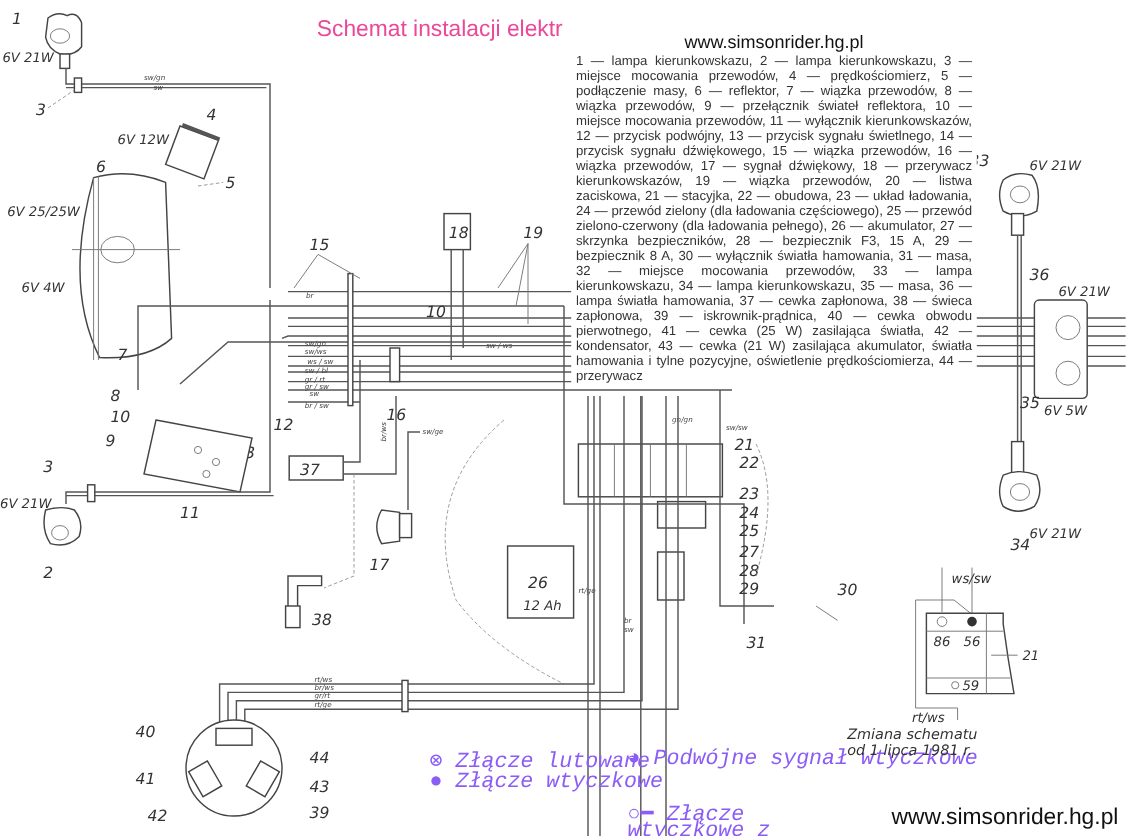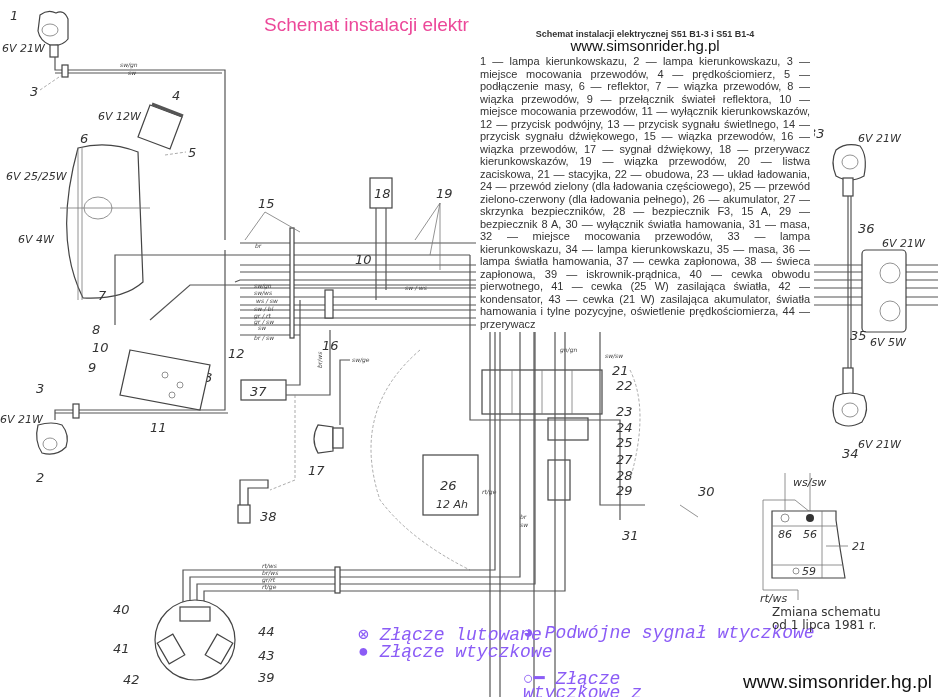--- a/index.html
+++ b/index.html
@@ -12,21 +12,21 @@
   .legend-text{font-size:11px;line-height:12.5px;text-align:justify;color:#333;margin-top:2px;}
   .footer-url{position:absolute;right:6px;bottom:4px;font-size:19px;color:#111;}
   .sym{position:absolute;font-family:Liberation Mono, monospace;font-style:italic;font-size:18px;color:#8b5cf6;white-space:nowrap;}
   .num{font-family:"DejaVu Sans",sans-serif;font-style:italic;font-size:13px;fill:#333;}
   .small{font-family:"DejaVu Sans",sans-serif;font-style:italic;font-size:6px;fill:#444;}
   .ital{font-family:"DejaVu Sans",sans-serif;font-style:italic;font-size:11px;fill:#333;}
   .w{stroke:#555;stroke-width:1.2;fill:none;}
   .thin{stroke:#777;stroke-width:0.8;fill:none;}
   .dash{stroke:#888;stroke-width:0.7;fill:none;stroke-dasharray:3 2;}
   .box{stroke:#444;stroke-width:1.2;fill:#fff;}
-  .note{position:absolute;left:772px;top:606px;font-family:"DejaVu Sans",sans-serif;font-size:12px;line-height:13px;color:#333;}
+  .note{position:absolute;left:706px;top:606px;font-family:"DejaVu Sans",sans-serif;font-style:italic;font-size:12px;line-height:13px;color:#333;}
 </style>
 </head>
 <body>
 
 <svg id="diagram" viewBox="0 0 938 697" xmlns="http://www.w3.org/2000/svg">
 
   <g>
     <path class="box" d="M40,15 q8,-6 16,-2 q8,-4 12,6 l0,20 q-6,8 -18,6 q-10,-4 -12,-14 z"></path>
     <ellipse class="thin" cx="50" cy="30" rx="8" ry="6"></ellipse>
     <rect class="box" x="50" y="45" width="8" height="12"></rect>
@@ -277,21 +277,20 @@
   <text class="ital" x="803" y="538">56</text>
   <text class="ital" x="802" y="575">59</text>
   <text class="ital" x="793" y="486">ws/sw</text>
   <text class="ital" x="760" y="602">rt/ws</text>
   <text class="ital" x="852" y="550">21</text>
 </svg>
 
 <div class="title-big">Schemat instalacji elektr</div>
 
 <div class="legend-box">
-  <div class="legend-head">Schemat instalacji elektrycznej S51 B1-3 i S51 B1-4</div>
   <div class="legend-url">www.simsonrider.hg.pl</div>
   <div class="legend-text">1 — lampa kierunkowskazu, 2 — lampa kierunkowskazu, 3 — miejsce mocowania przewodów, 4 — prędkościomierz, 5 — podłączenie masy, 6 — reflektor, 7 — wiązka przewodów, 8 — wiązka przewodów, 9 — przełącznik świateł reflektora, 10 — miejsce mocowania przewodów, 11 — wyłącznik kierunkowskazów, 12 — przycisk podwójny, 13 — przycisk sygnału świetlnego, 14 — przycisk sygnału dźwiękowego, 15 — wiązka przewodów, 16 — wiązka przewodów, 17 — sygnał dźwiękowy, 18 — przerywacz kierunkowskazów, 19 — wiązka przewodów, 20 — listwa zaciskowa, 21 — stacyjka, 22 — obudowa, 23 — układ ładowania, 24 — przewód zielony (dla ładowania częściowego), 25 — przewód zielono-czerwony (dla ładowania pełnego), 26 — akumulator, 27 — skrzynka bezpieczników, 28 — bezpiecznik F3, 15 A, 29 — bezpiecznik 8 A, 30 — wyłącznik światła hamowania, 31 — masa, 32 — miejsce mocowania przewodów, 33 — lampa kierunkowskazu, 34 — lampa kierunkowskazu, 35 — masa, 36 — lampa światła hamowania, 37 — cewka zapłonowa, 38 — świeca zapłonowa, 39 — iskrownik-prądnica, 40 — cewka obwodu pierwotnego, 41 — cewka (25 W) zasilająca światła, 42 — kondensator, 43 — cewka (21 W) zasilająca akumulator, światła hamowania i tylne pozycyjne, oświetlenie prędkościomierza, 44 — przerywacz</div>
 </div>
 
 <div class="sym" style="left:358px;top:623px;">
   <span>⊗</span>
   <span>Złącze lutowane</span>
 </div>
 <div class="sym" style="left:358px;top:642px;text-align:center;">
   <span>●</span>

